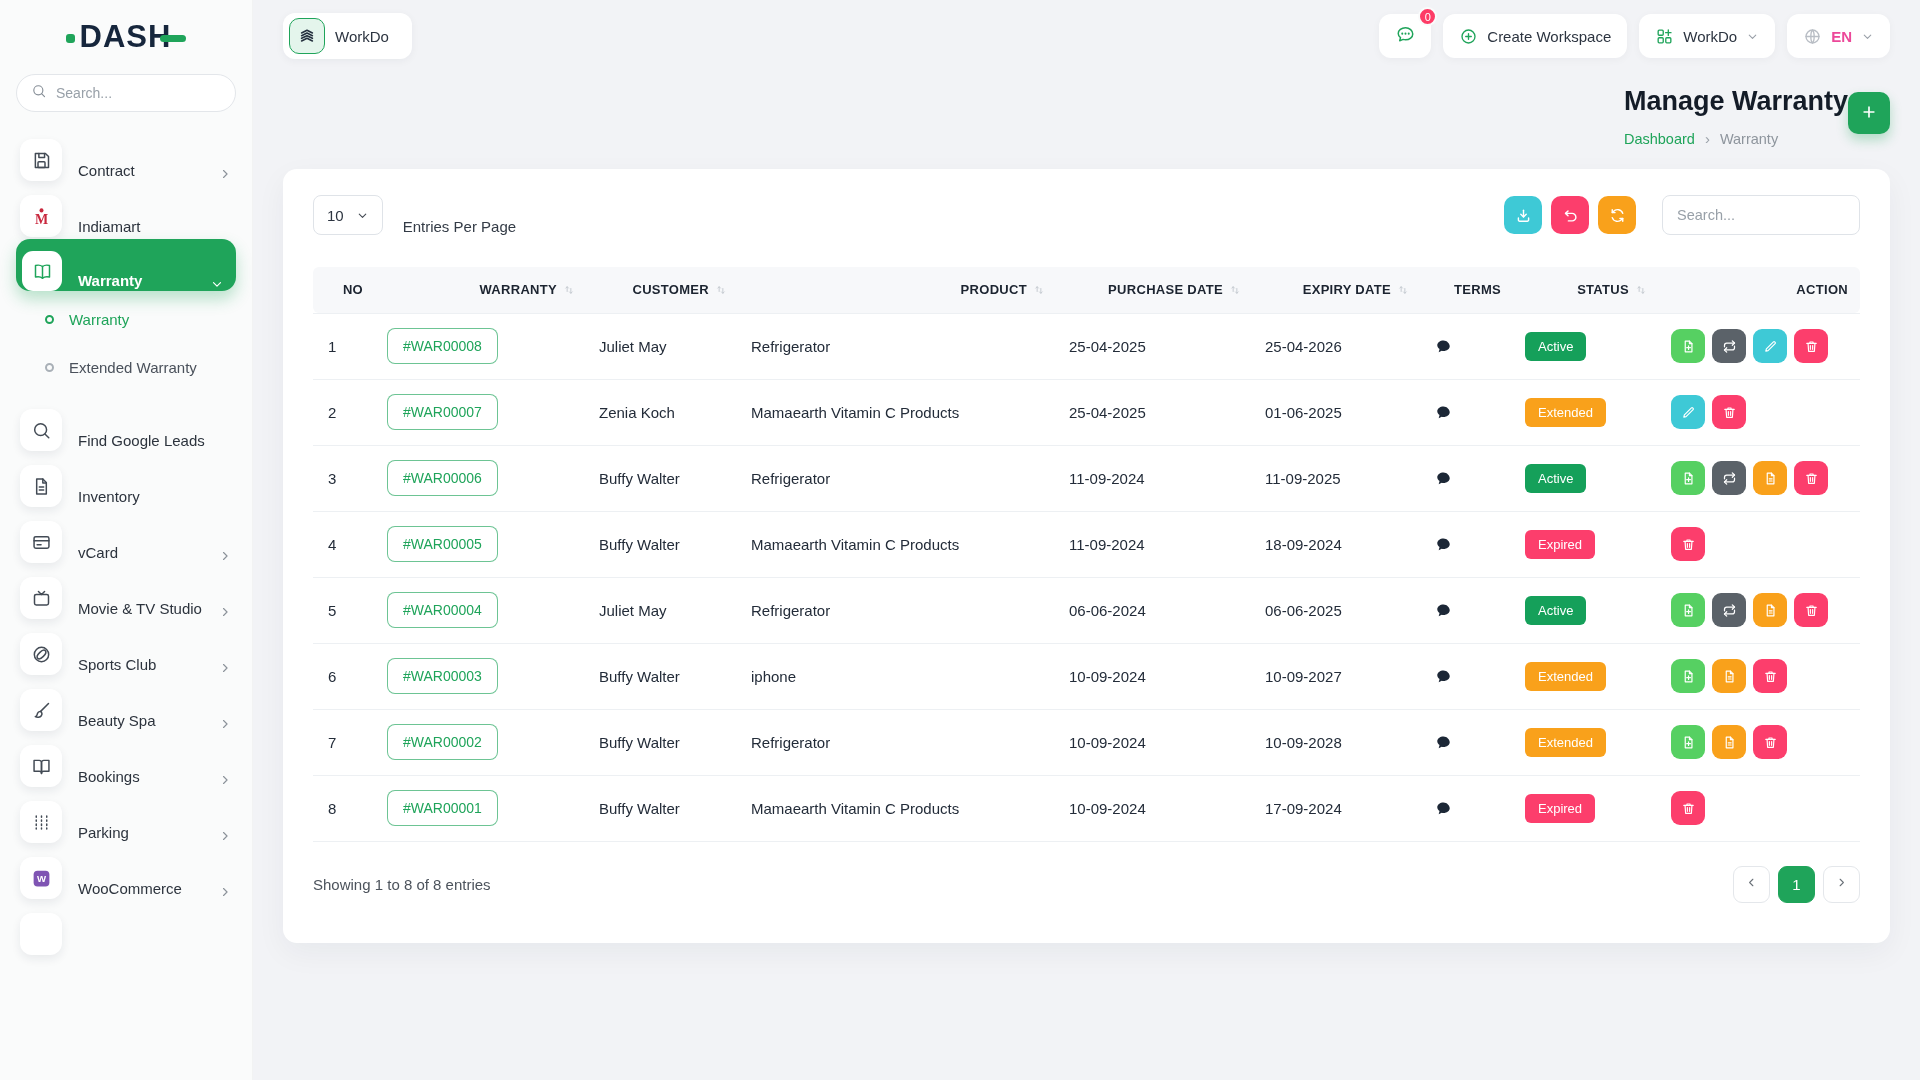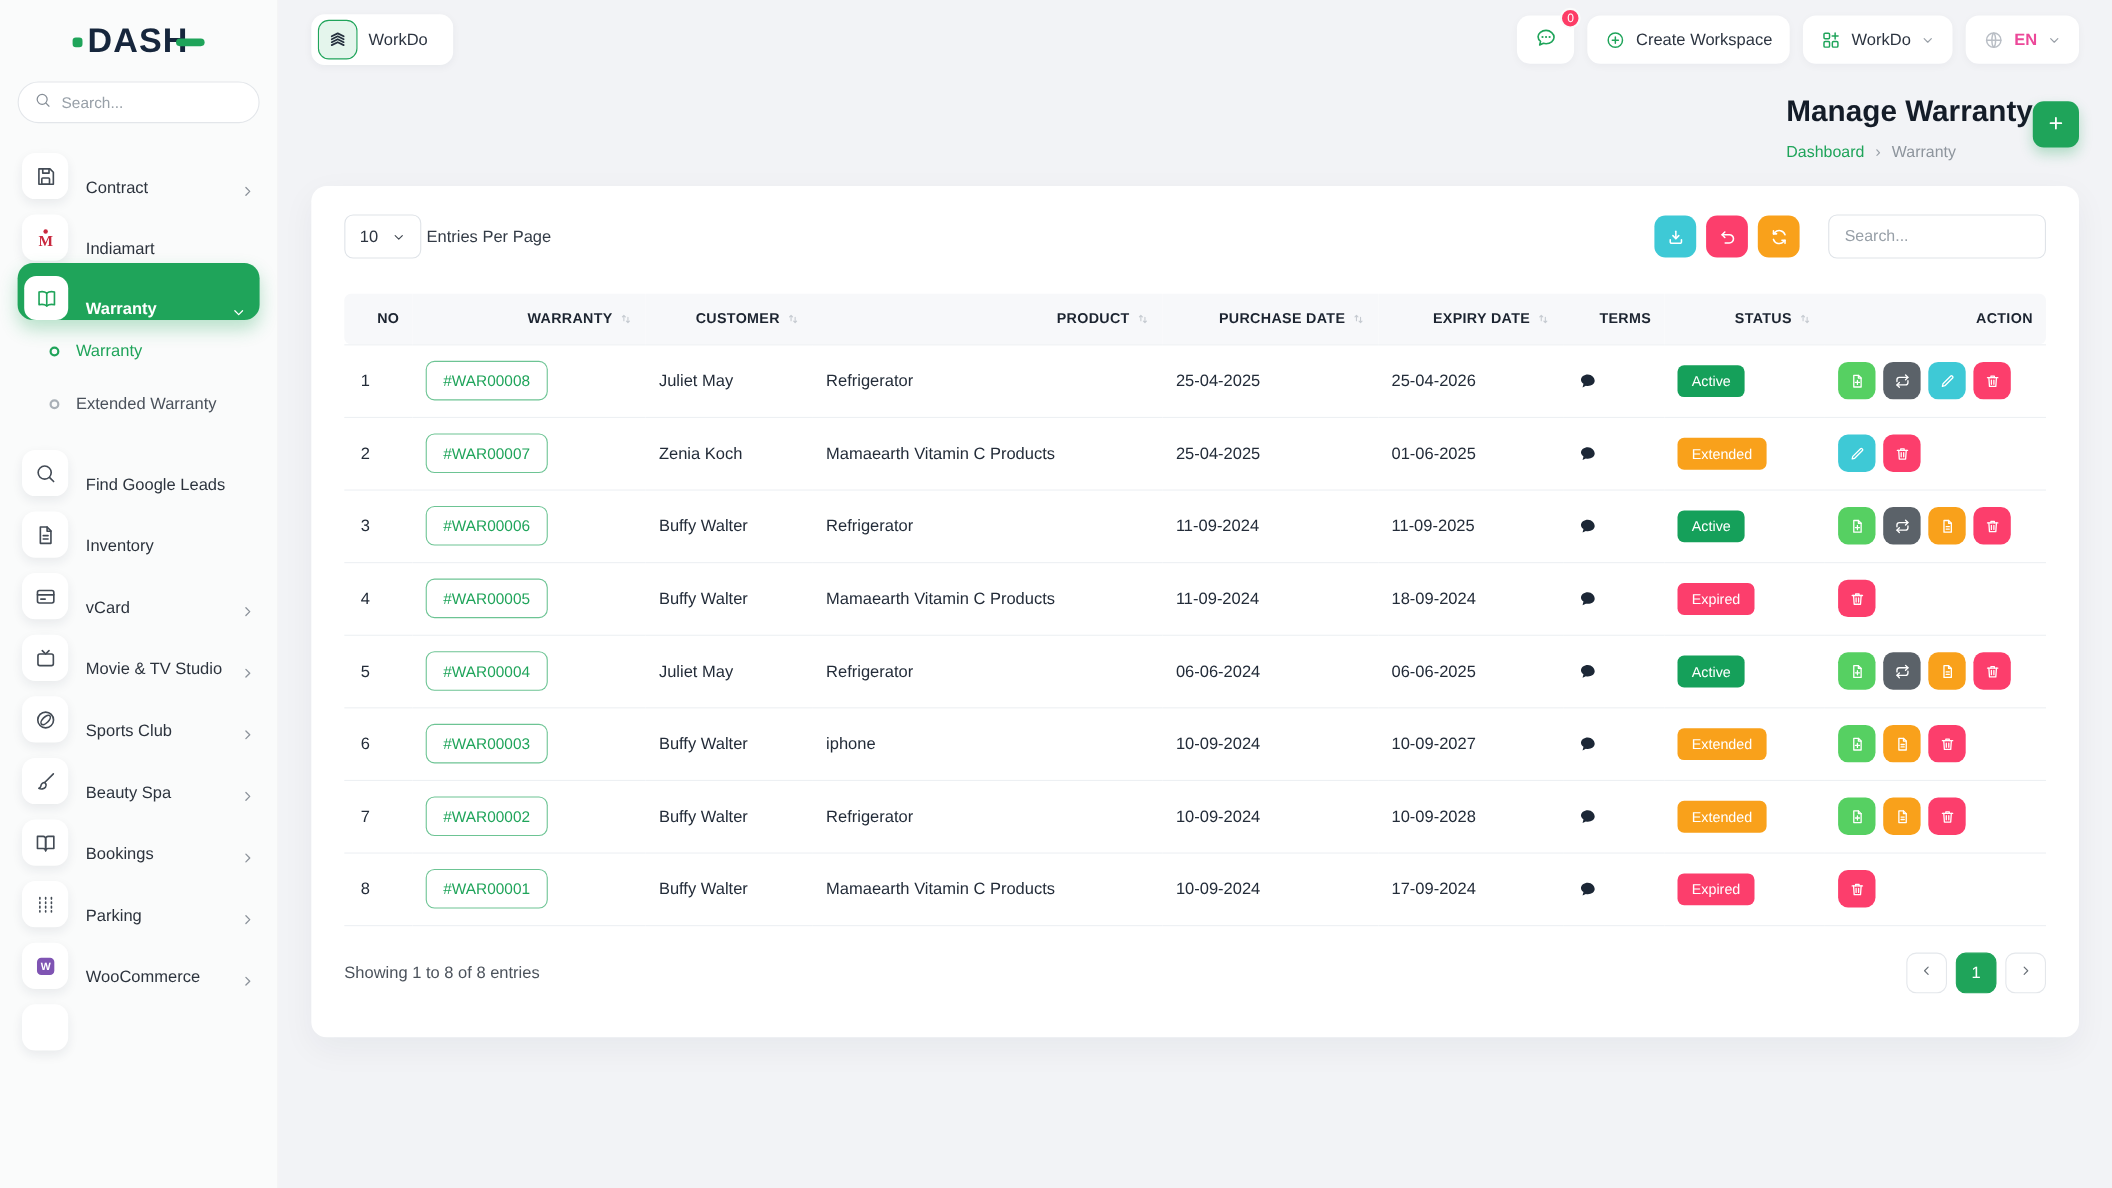--- a/index.html
+++ b/index.html
@@ -58,21 +58,21 @@
   .breadcrumb{margin-top:13px;display:flex;gap:10px;align-items:center;font-size:14.5px}
   .crumb-link{color:#1fa45a;cursor:pointer}
   .crumb-sep{color:#9aa1a9;font-size:15px}
   .crumb-current{color:#8e959d}
   .add-btn{width:42px;height:42px;border-radius:10px;background:#1fa45a;color:#fff;border:none;display:flex;align-items:center;justify-content:center;box-shadow:0 6px 12px rgba(31,164,90,.3);cursor:pointer;margin-top:6px}
   .add-btn svg{width:18px;height:18px}
 
   
   .card{background:#fff;border-radius:14px;margin-top:22px;padding:26px 30px;box-shadow:0 10px 30px rgba(25,40,65,.05);height:774px;display:flex;flex-direction:column}
   .controls{display:flex;align-items:center;justify-content:space-between;margin-bottom:32px}
-  .controls-left{display:flex;align-items:center;gap:5px}
+  .controls-left{display:flex;align-items:flex-end;gap:20px}
   .entries-select{display:flex;align-items:center;gap:12px;border:1px solid #dfe3e8;border-radius:8px;height:40px;padding:0 13px;font-size:15px;color:#2c3440;background:#fff;cursor:pointer}
   .entries-select .chev{color:#444b54;display:flex}
   .entries-select .chev svg{width:13px;height:13px}
   .entries-label{font-size:15px;color:#333b46}
   .controls-right{display:flex;align-items:center;gap:10px}
   .tool-group{display:flex;gap:9px;margin-right:16px}
   .tool-btn{width:38px;height:38px;border-radius:10px;border:none;color:#fff;display:flex;align-items:center;justify-content:center;cursor:pointer}
   .tool-btn svg{width:17px;height:17px}
   .search-input{width:198px;height:40px;border:1px solid #dfe3e8;border-radius:8px;padding:0 14px;font-family:inherit;font-size:14.5px;color:#333b46;outline:none;background:#fff}
   .search-input::placeholder{color:#98a0a8}

